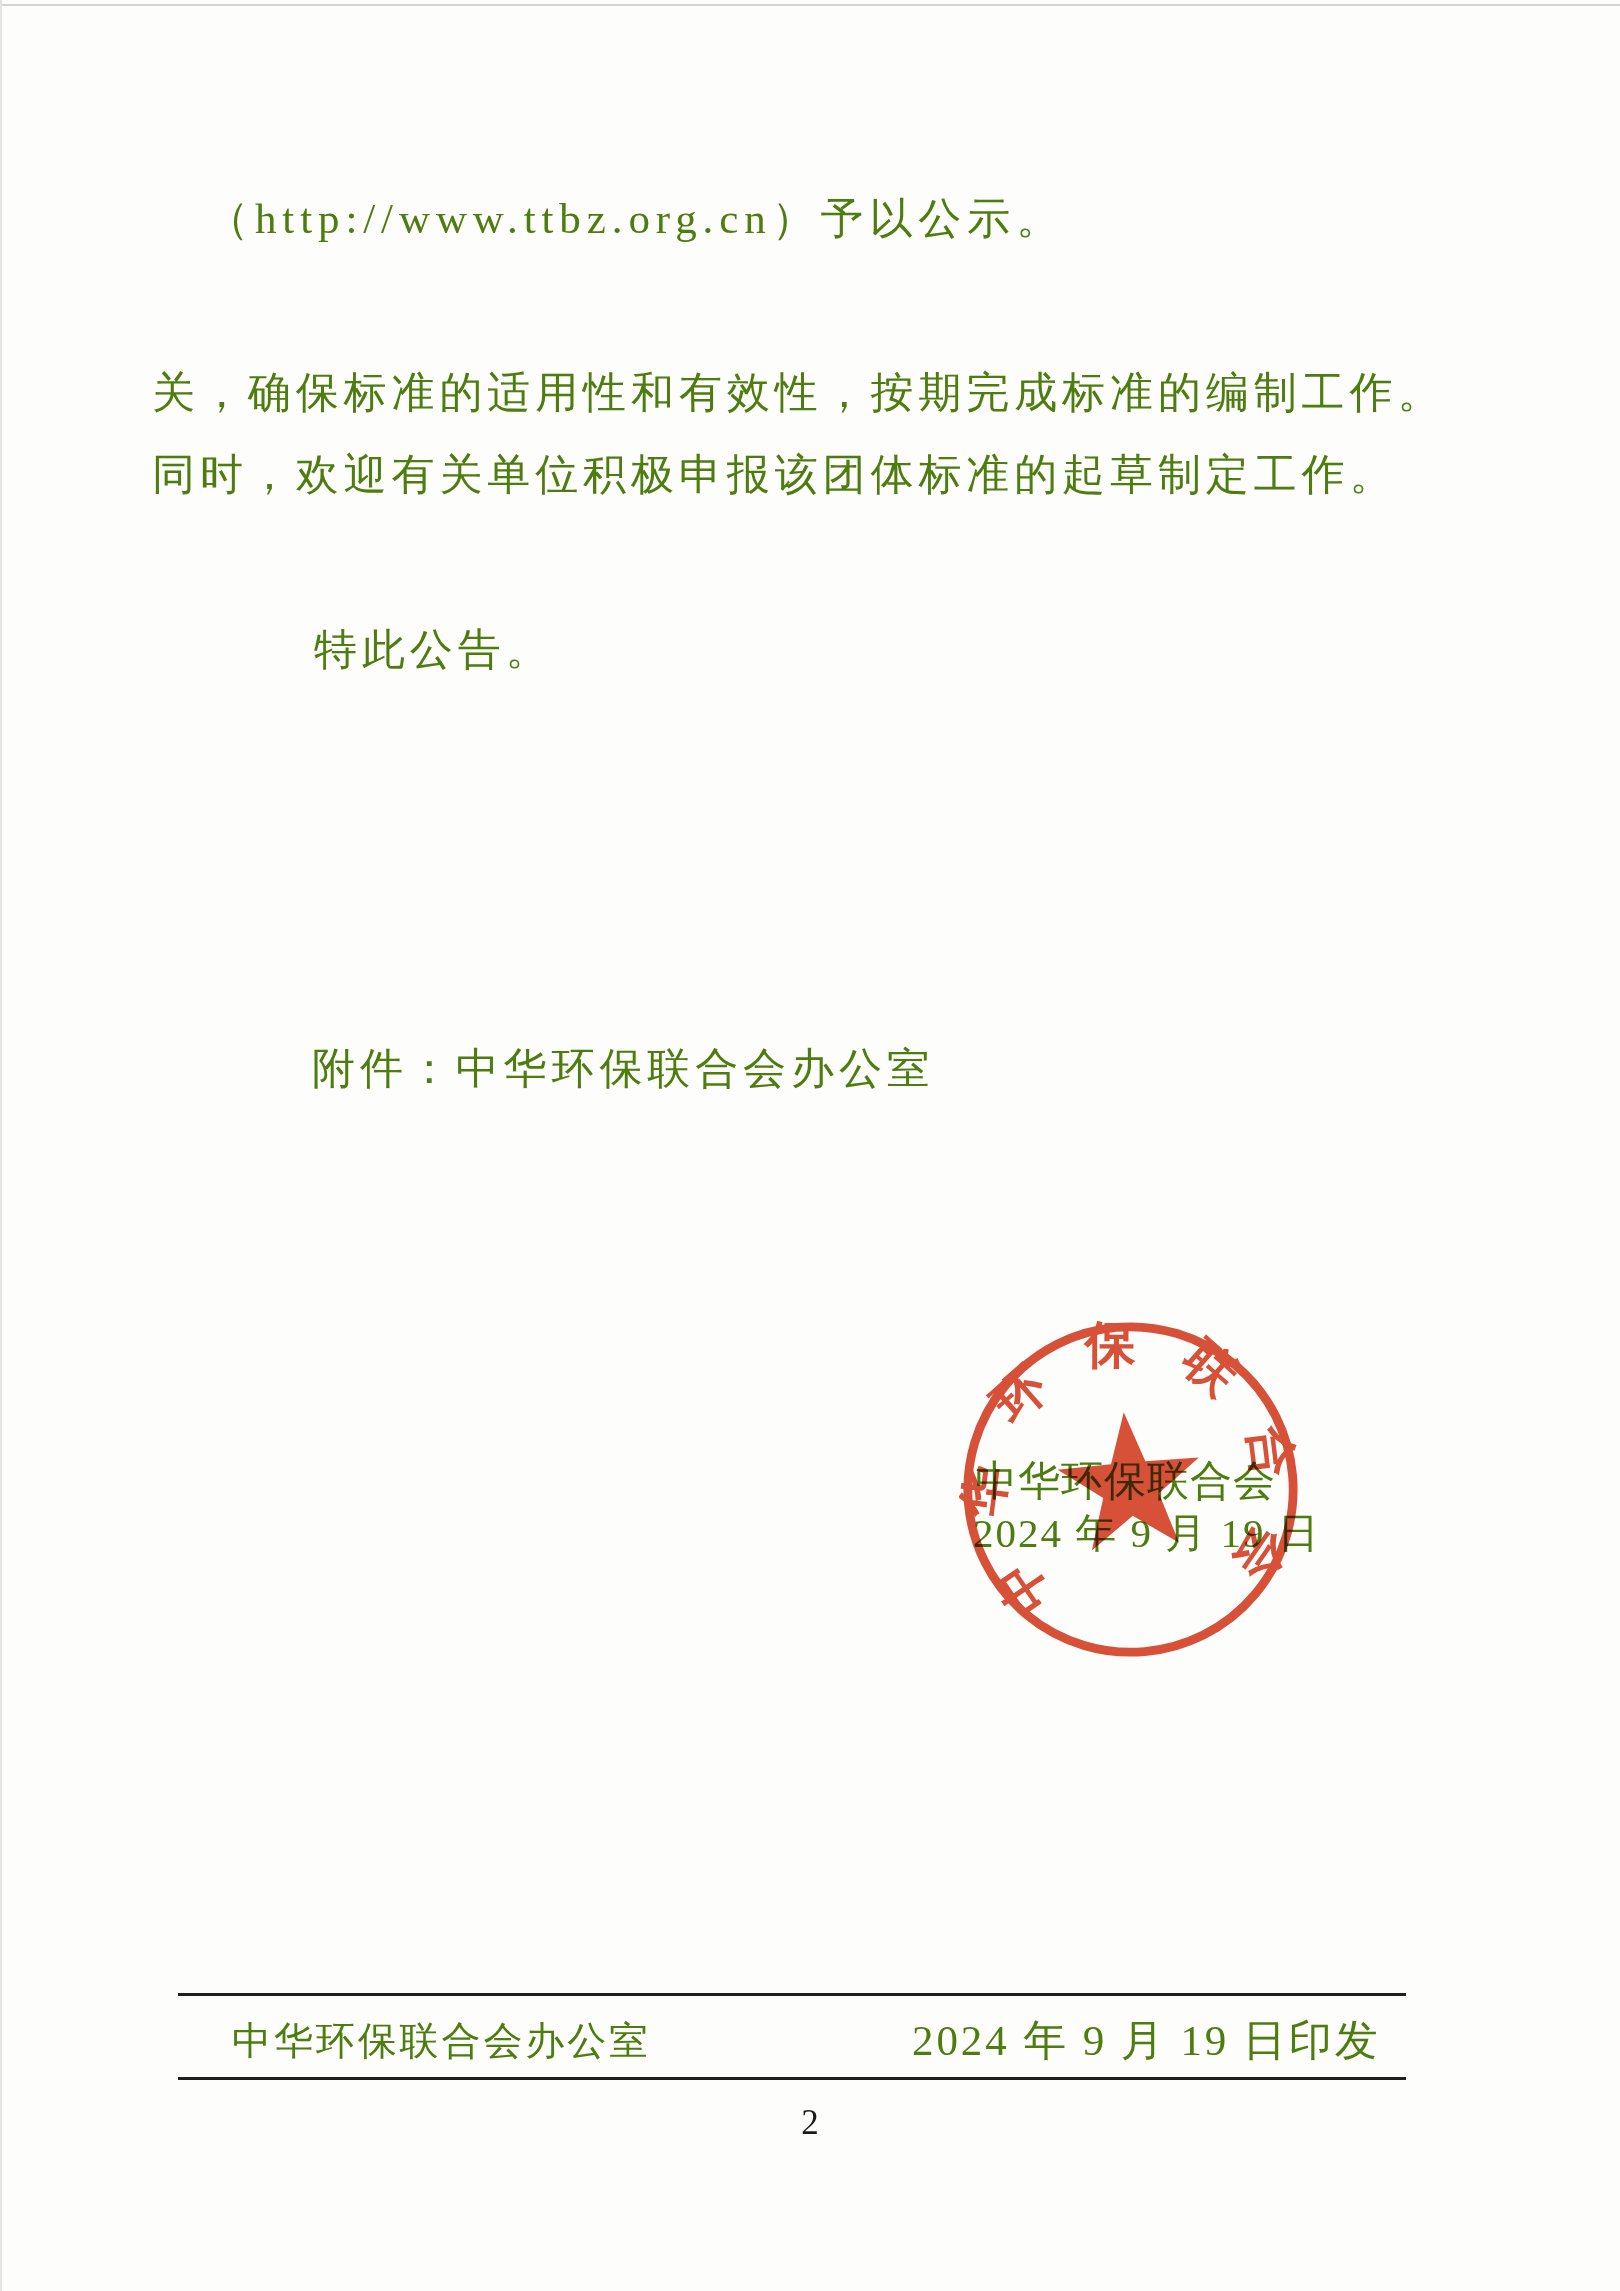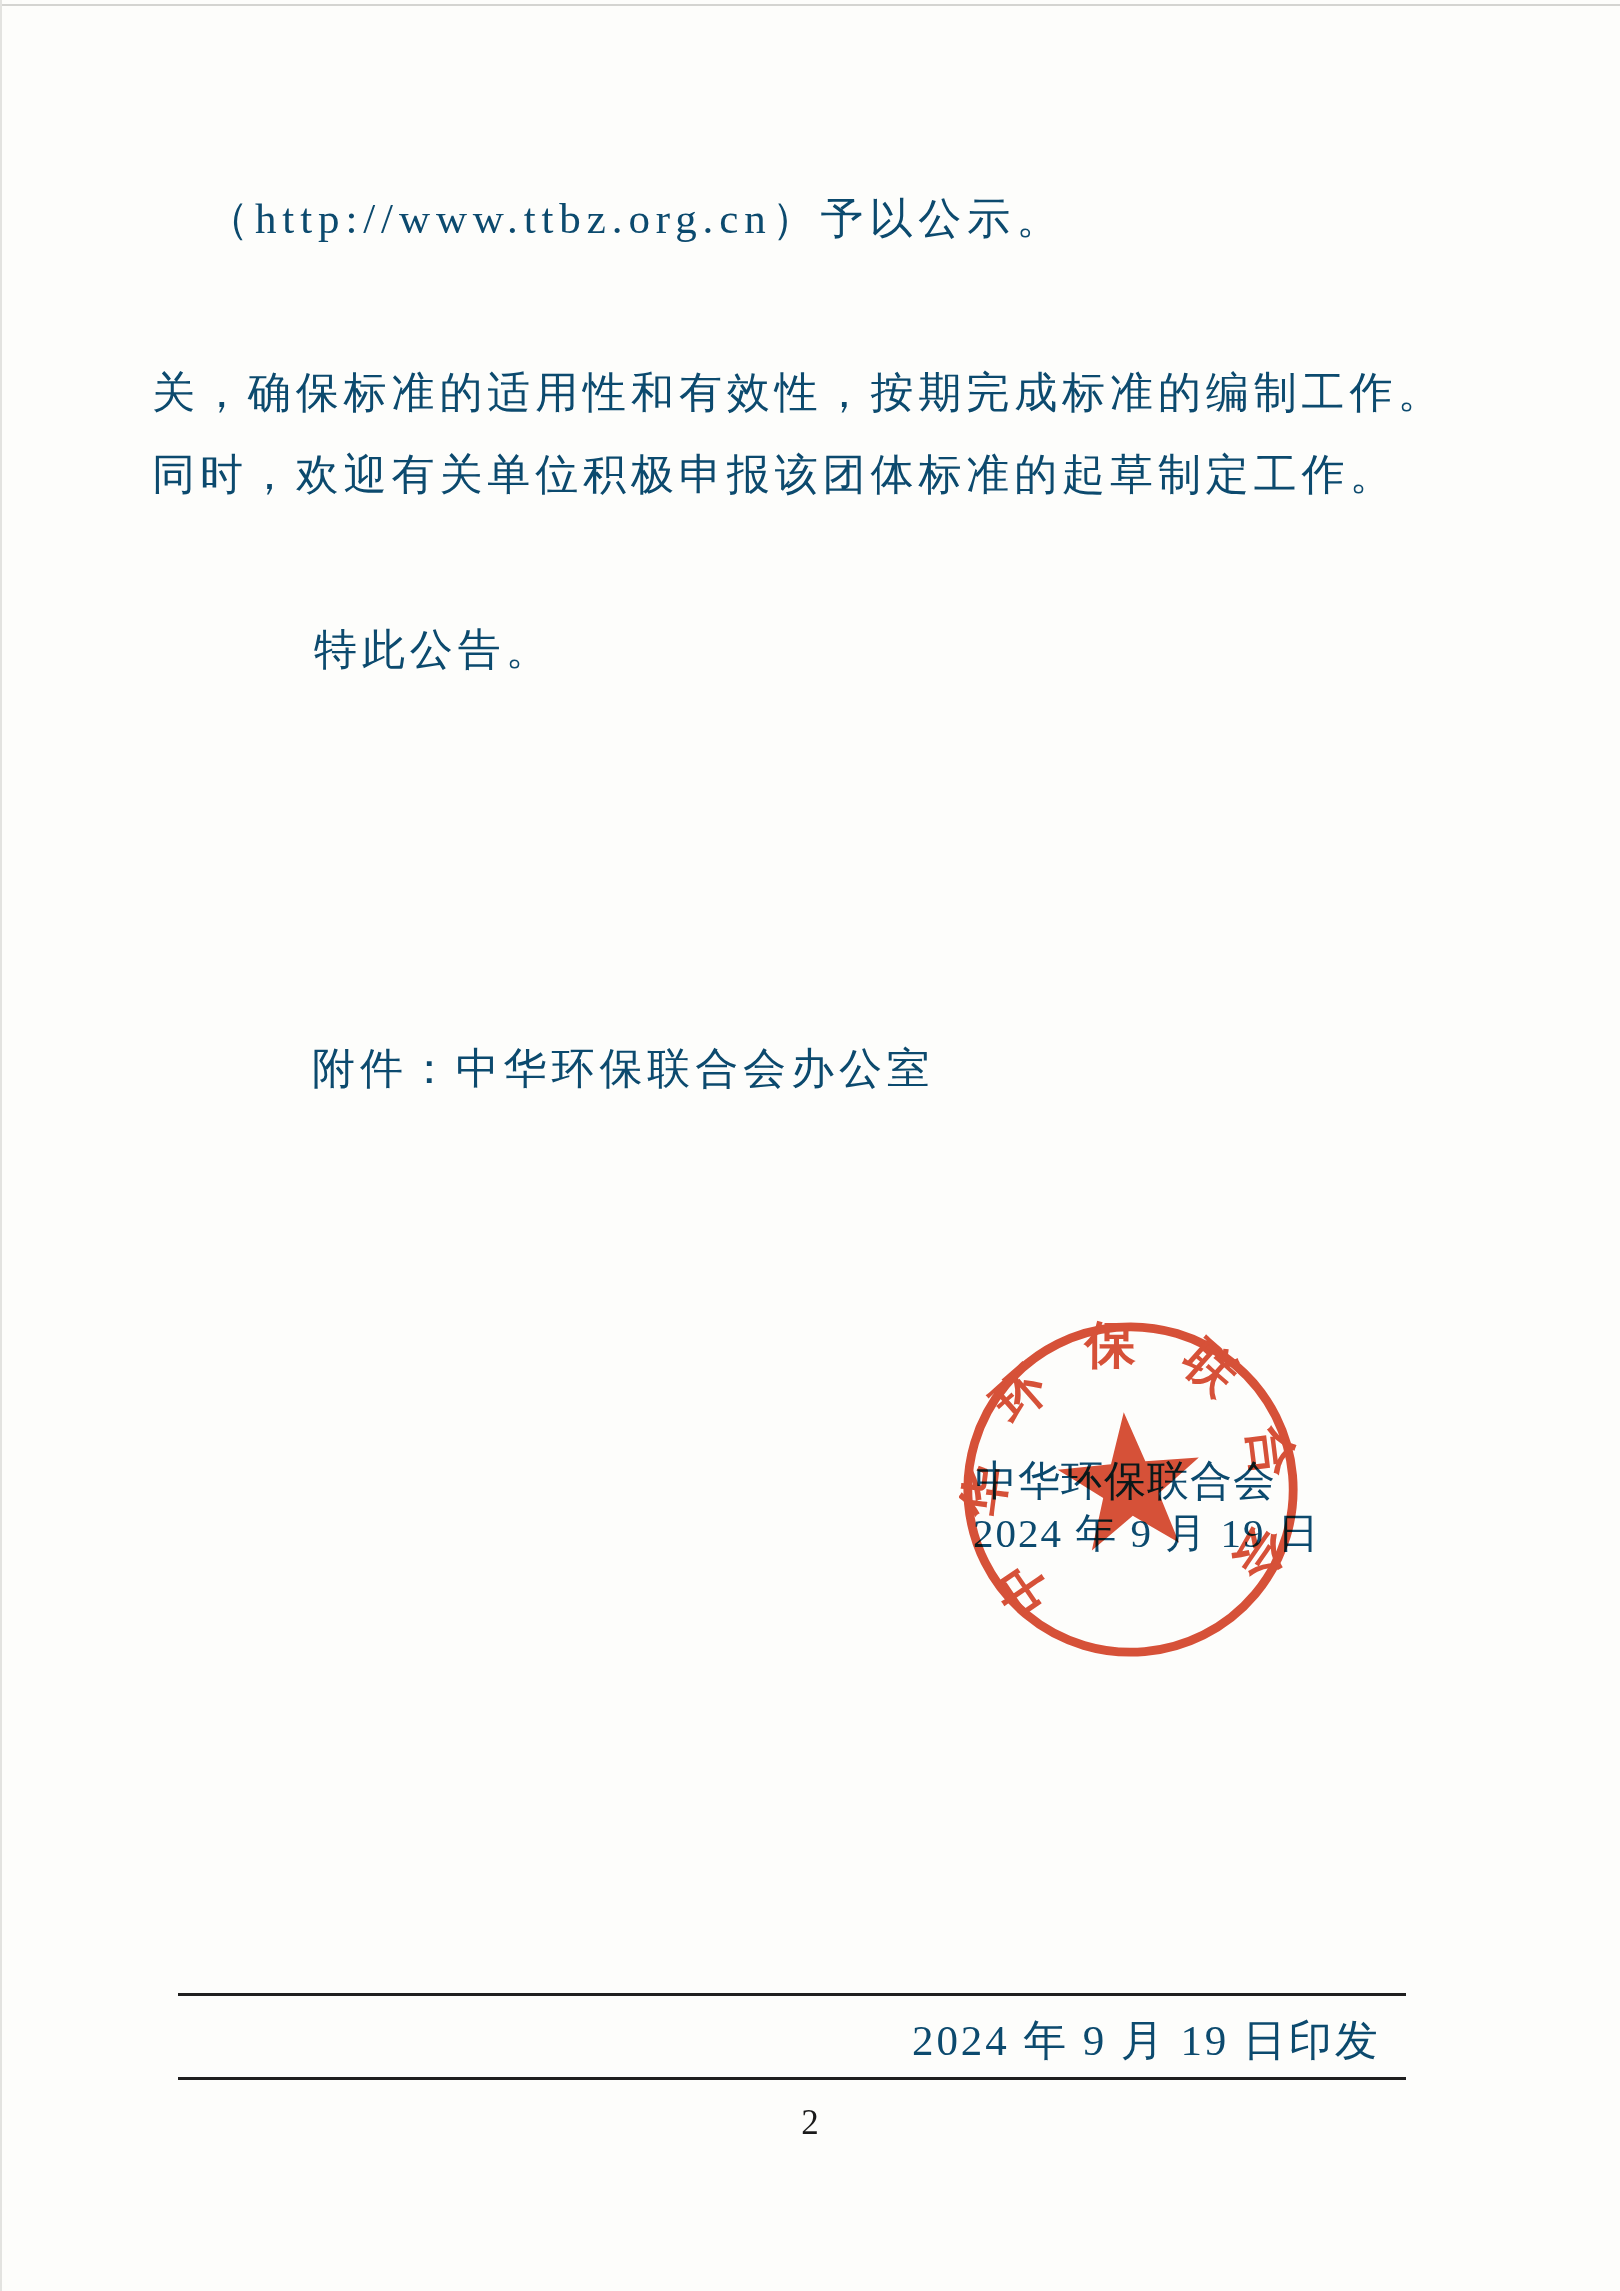--- a/index.html
+++ b/index.html
@@ -19,21 +19,21 @@
   .scan-edge-left{
     position:absolute;left:0;top:0;width:2px;height:100%;
     background:#e3e3e0;
   }
   .txt{
     position:absolute;
     white-space:nowrap;
     font-size:43px;
     line-height:51px;
     letter-spacing:4.9px;
-    color:#0c4a6e;
+    color:#4d7c0f;
   }
   .url-line{left:206px;top:193px;letter-spacing:5.9px;}
   .p1l1{left:314px;top:281px;}
   .p1l2{left:152px;top:367px;}
   .p1l3{left:152px;top:449px;}
   .p2{left:314px;top:538px;}
   .p3{left:314px;top:624px;}
   .contact-name{left:314px;top:795px;letter-spacing:5.9px;}
   .contact-phone{left:312px;top:873px;letter-spacing:3.9px;}
   .attachment{left:312px;top:1043px;}
@@ -91,18 +91,19 @@
       <circle cx="175" cy="175" r="166" fill="none" stroke="#d5432a" stroke-width="9"></circle>
       <polygon fill="#d5432a" points="175,96 192.6,147.7 247.3,148.5 203.5,181.3 219.7,233.5 175,202 130.3,233.5 146.5,181.3 102.7,148.5 157.4,147.7"></polygon>
       <path id="seal-arc-path" d="M 91.4 274.6 A 130 130 0 1 1 258.6 274.6" fill="none"></path>
       <text>
         <textPath href="#seal-arc-path" xlink:href="#seal-arc-path" startOffset="0">中华环保联合会</textPath>
       </text>
     </svg>
   </div>
 
   <div class="footer-rule rule-top"></div>
+  <div class="txt footer-office">中华环保联合会办公室</div>
   <div class="txt footer-date">2024 年 9 月 19 日印发</div>
   <div class="footer-rule rule-bottom"></div>
 
   <div class="page-number">2</div>
 </div>
 
 
 </body></html>

